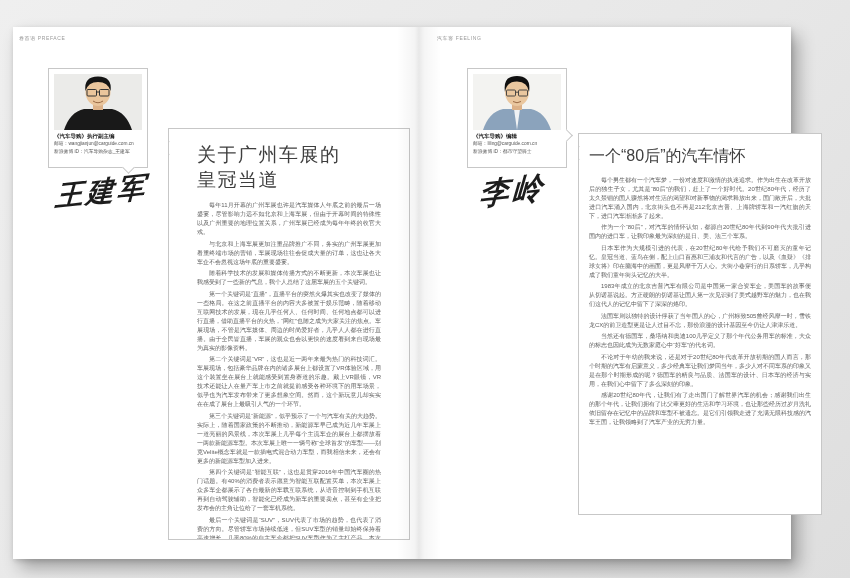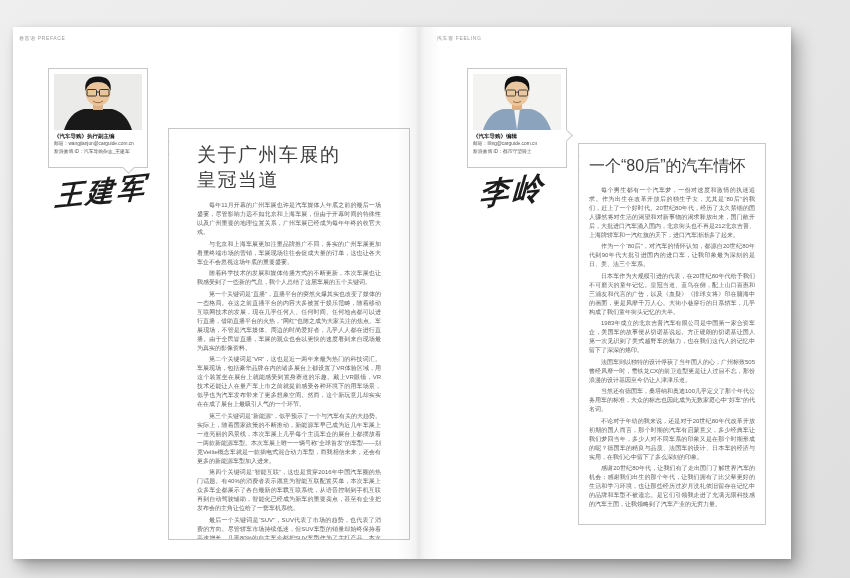--- a/index.html
+++ b/index.html
@@ -20,21 +20,21 @@
   .photo{display:block;width:88px;height:56px;}
   .info{margin-top:3px;}
   .info .role{font-size:5.5px;font-weight:bold;color:#222;margin:0 0 1.5px;line-height:1.25;}
   .info .line{font-size:4.8px;color:#565656;margin:0 0 1px;line-height:1.3;white-space:nowrap;}
   .signature{position:absolute;font-size:28px;font-weight:bold;font-style:italic;color:#1d1d1d;
     transform:rotate(-6deg) skewX(-9deg);letter-spacing:3px;white-space:nowrap;}
   .article-box{position:absolute;background:#fff;border:1px solid #c7c7c7;box-sizing:border-box;overflow:hidden;}
   .article-box .tail{position:absolute;left:-5px;top:14px;width:9px;height:9px;background:#fff;
     border-left:1px solid #c7c7c7;border-bottom:1px solid #c7c7c7;transform:rotate(45deg);}
   #article-left{left:155px;top:101px;width:242px;height:412px;padding:14px 28px;}
-  #article-right{left:565px;top:116px;width:188px;height:382px;padding:12px 10px;}
+  #article-right{left:565px;top:106px;width:244px;height:382px;padding:12px 10px;}
   .article-title{font-size:19px;line-height:1.3;color:#3e3e3e;letter-spacing:1.5px;margin:0 0 9px;font-weight:500;}
   #article-right .article-title{font-size:16px;letter-spacing:0;margin-bottom:9px;}
   .body-text p{font-size:6px;line-height:1.5;color:#616161;text-align:justify;text-indent:2em;margin:0 0 2.5px;}
 </style>
 </head>
 <body>
 
 <div class="canvas">
   <div class="spread">
 

